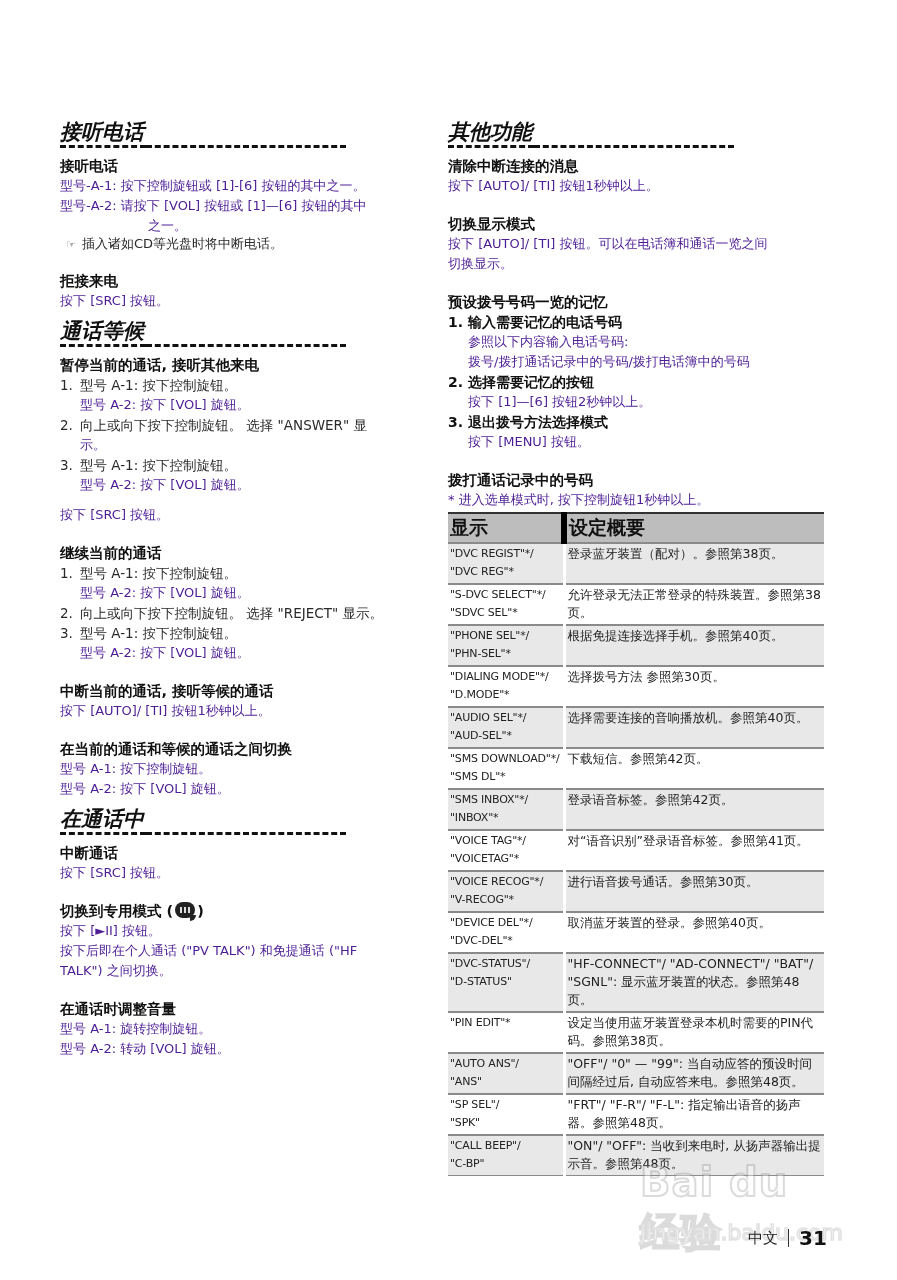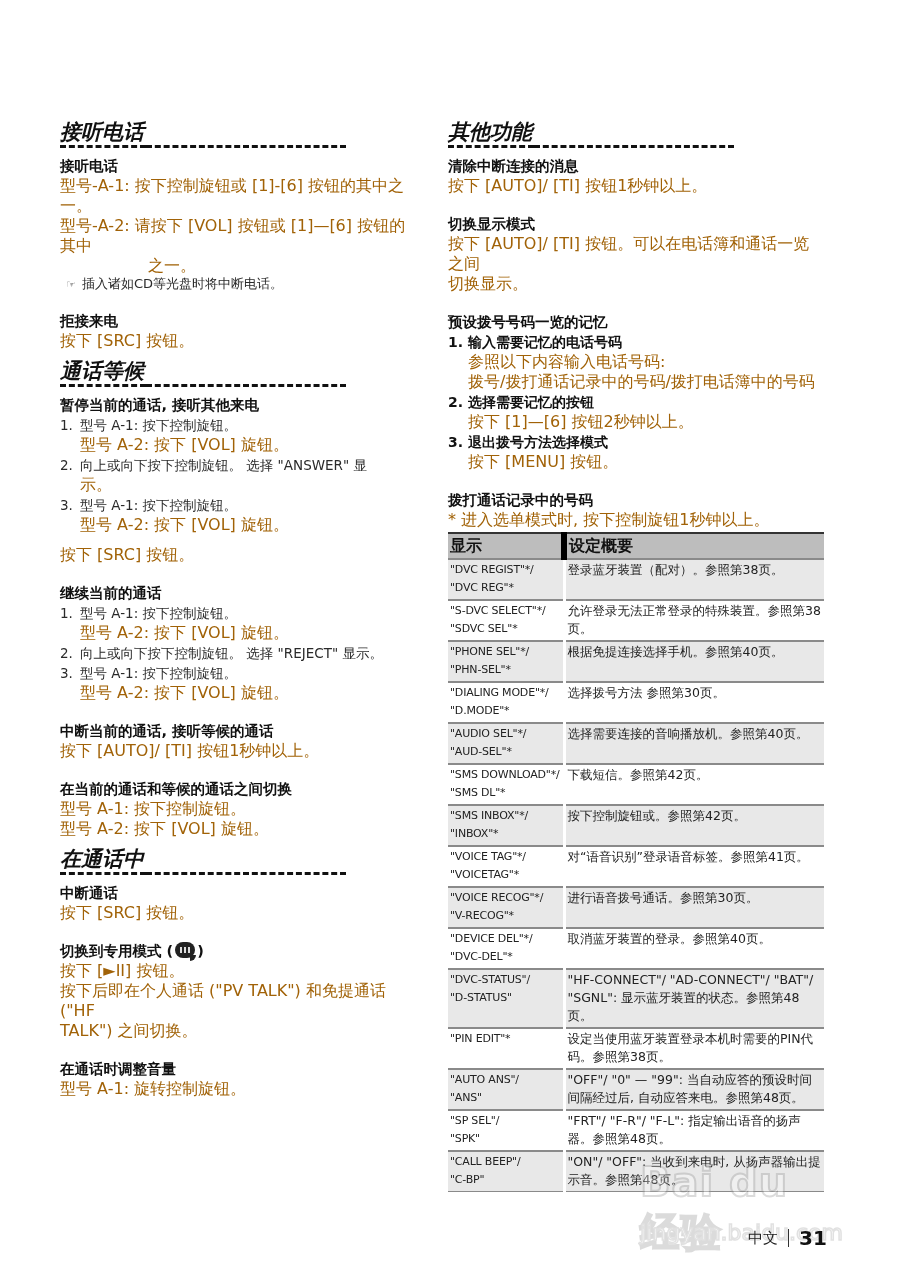--- a/index.html
+++ b/index.html
@@ -16,21 +16,21 @@
     display: flex; align-items: flex-end; height: 30px; margin-bottom: 4px;
   }
   .sec-title .t {
     font-size: 21px; font-weight: bold; font-style: italic; color: #111;
     border-bottom: 3px dashed #111; line-height: 26px; padding-right: 2px;
   }
   .sec-title .dash {
     flex: 0 0 auto; width: 200px; height: 0; border-bottom: 3px dashed #111; margin-bottom: 0;
   }
   .sub { font-size: 14.5px; font-weight: bold; margin-top: 8px; line-height: 20px; color: #111; }
-  .p { font-size: 16px; line-height: 20px; color: #a16207; }
+  .p { font-size: 13px; line-height: 20px; color: #4c1d95; }
   .indent { padding-left: 20px; }
   .hang { padding-left: 88px; }
   .ol-item { display: flex; font-size: 13.5px; line-height: 20px; color: #2a2a2a; }
   .ol-item .n { width: 20px; flex: 0 0 20px; }
   .ol-item.bold { font-weight: bold; color: #111; font-size: 14px; }
   .gap { height: 10px; }
   .note { font-size: 13px; line-height: 16px; color: #2a2a2a; }
   .note .hand { font-size: 11px; display: inline-block; width: 22px; text-align: center; color: #555; }
   .bubble-icon {
     display: inline-block; width: 20px; height: 16px; background: #222; border-radius: 9px;
@@ -45,21 +45,21 @@
     background:
       linear-gradient(90deg, #fff 0 2px, transparent 2px 4px, #fff 4px 6px, transparent 6px 8px, #fff 8px 10px);
     opacity: 0.85;
   }
 
   table.menu {
     border-collapse: collapse; width: 376px; margin-top: 2px; table-layout: fixed;
     border-top: 2px solid #333;
   }
   table.menu th {
-    background: #bdbdbd; text-align: left; font-size: 16px; font-weight: bold;
+    background: #bdbdbd; text-align: left; font-size: 19px; font-weight: bold;
     padding: 1px 2px; height: 22px; color: #111;
   }
   table.menu th.c2 { border-left: 6px solid #000000; }
   table.menu td {
     font-size: 12px; line-height: 18px; vertical-align: top; padding: 1px 2px 2px 2px;
     border-top: 2px solid #8a8a8a; color: #222;
   }
   table.menu td.c1 { font-size: 11px; letter-spacing: -0.2px; }
   table.menu td.c2 { border-left: 3px solid #fff; font-size: 12.5px; }
   table.menu tr.shade td { background: #e8e8e8; }
@@ -162,20 +162,21 @@
   <div class="sub">
     <span>切换到专用模式 (</span><span class="bubble-icon"><i></i></span><span>)</span>
   </div>
   <div class="p">按下 [►II] 按钮。</div>
   <div class="p">按下后即在个人通话 ("PV TALK") 和免提通话 ("HF</div>
   <div class="p">TALK") 之间切换。</div>
   <div class="gap"></div>
 
   <div class="sub">在通话时调整音量</div>
   <div class="p">型号 A-1: 旋转控制旋钮。</div>
+  <div class="p">型号 A-2: 转动 [VOL] 旋钮。</div>
 </div>
 
 <div class="col col-right">
   <div class="sec-title">
     <span class="t">其他功能</span>
       <span class="dash"></span>
   </div>
   <div class="sub">清除中断连接的消息</div>
   <div class="p">按下 [AUTO]/ [TI] 按钮1秒钟以上。</div>
   <div class="gap"></div>
@@ -259,21 +260,21 @@
             <div style="min-height: 18px;">"SMS DOWNLOAD"*/</div>
             <div style="min-height: 18px;">"SMS DL"*</div>
           </td>
           <td class="c2">下载短信。参照第42页。</td>
         </tr>
         <tr class="shade">
           <td class="c1">
             <div style="min-height: 18px;">"SMS INBOX"*/</div>
             <div style="min-height: 18px;">"INBOX"*</div>
           </td>
-          <td class="c2">按下控制旋钮或。参照第42页。</td>
+          <td class="c2">登录语音标签。参照第42页。</td>
         </tr>
         <tr>
           <td class="c1">
             <div style="min-height: 18px;">"VOICE TAG"*/</div>
             <div style="min-height: 18px;">"VOICETAG"*</div>
           </td>
           <td class="c2">对“语音识别”登录语音标签。参照第41页。</td>
         </tr>
         <tr class="shade">
           <td class="c1">

